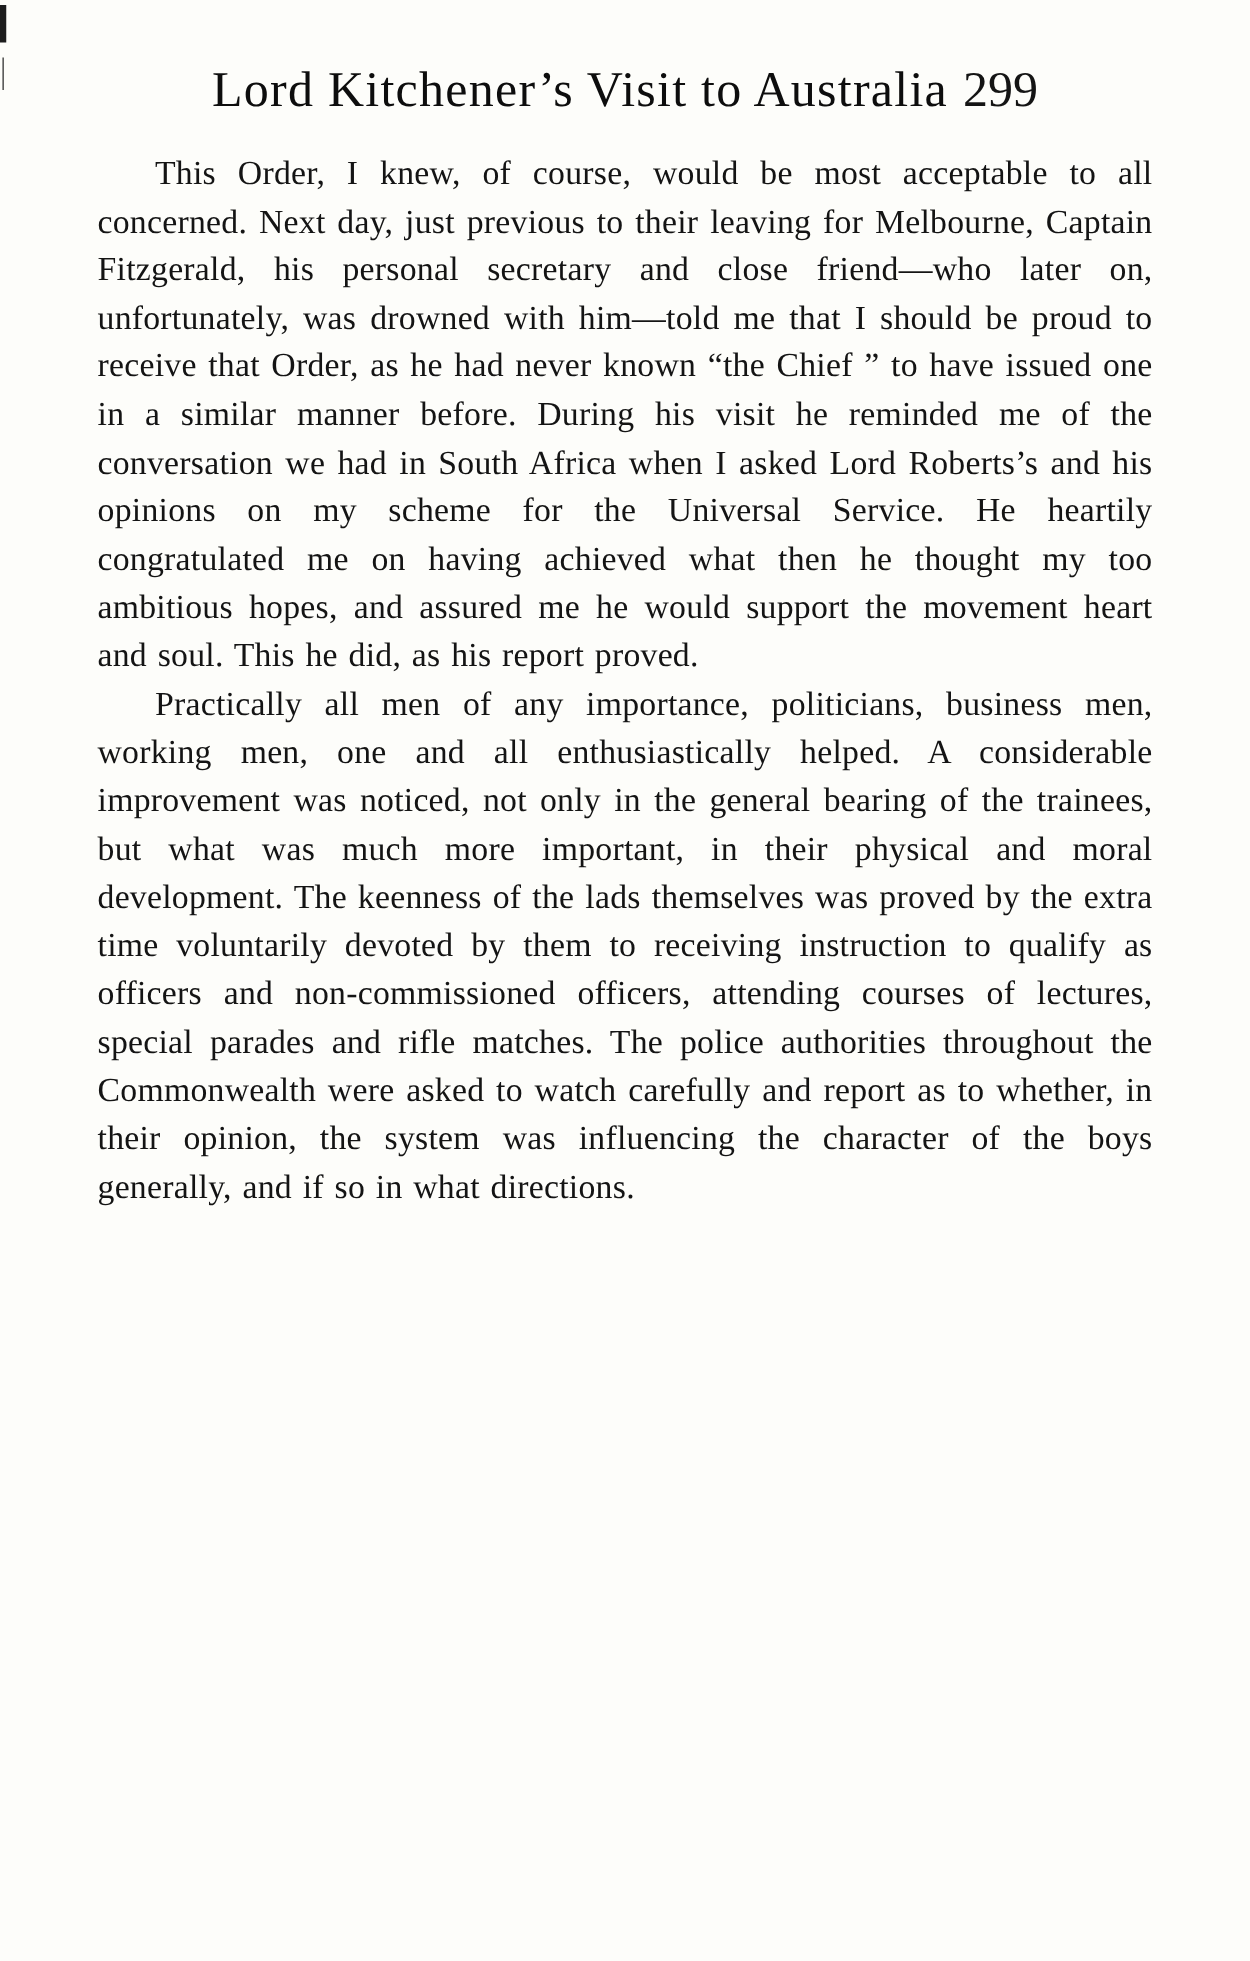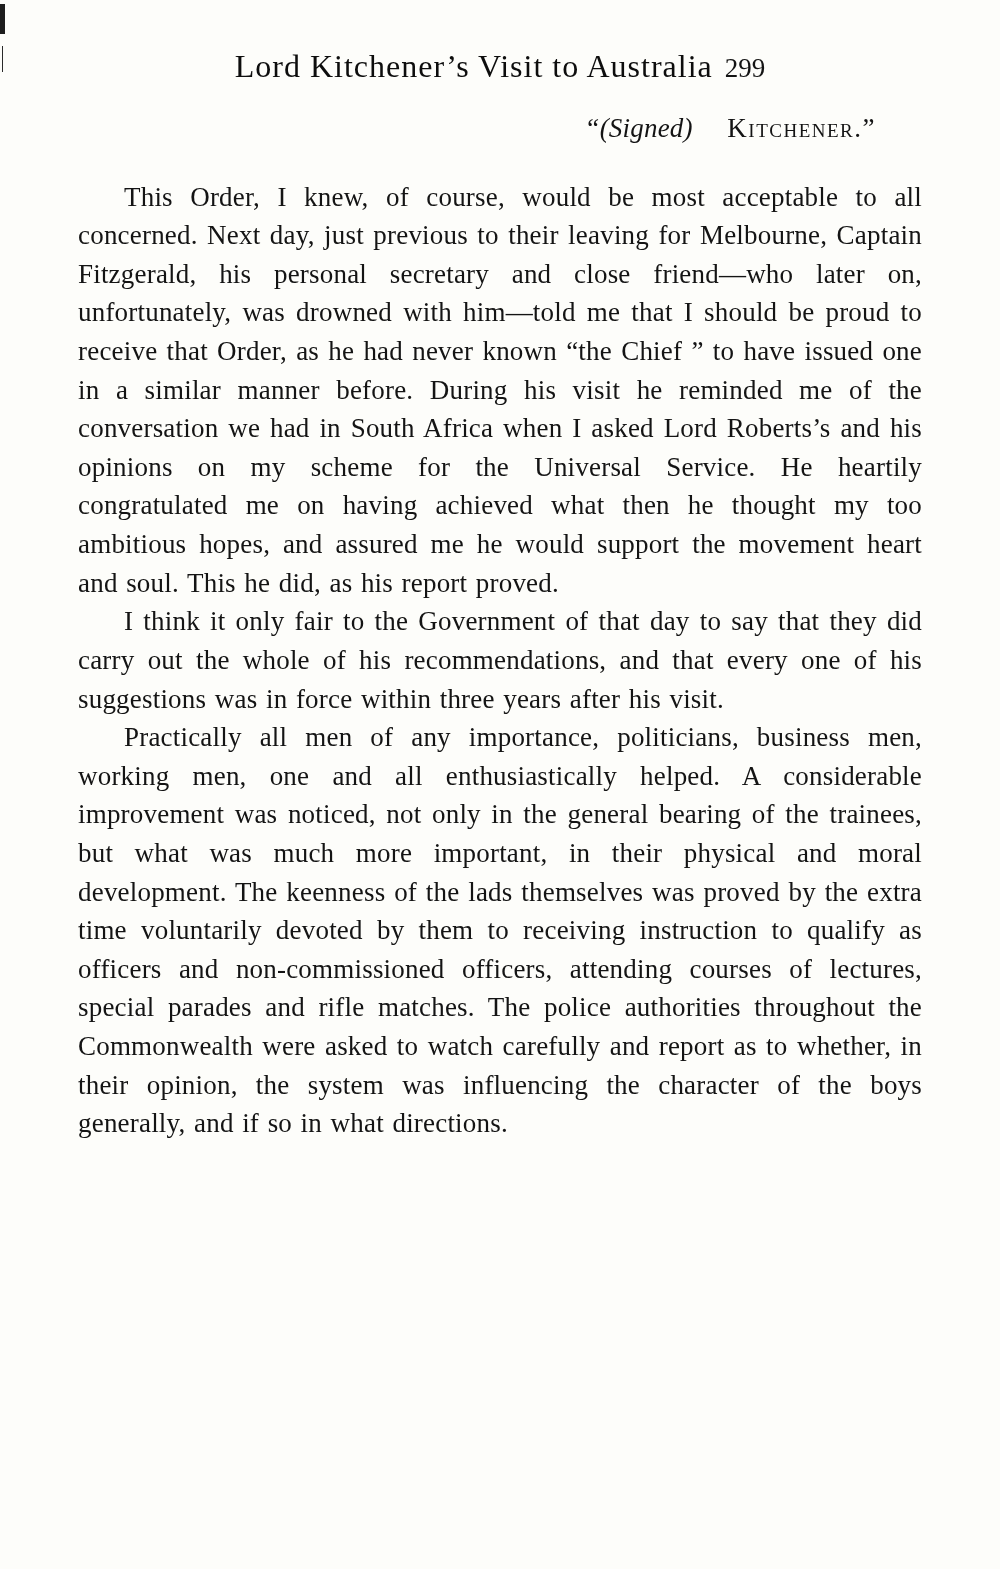--- a/index.html
+++ b/index.html
@@ -26,26 +26,26 @@
     height: 30px;
     background: #1d1d1d;
     box-shadow: 0 40px 0 -2px #2a2a2a;
   }
   .page-header {
     text-align: center;
     white-space: nowrap;
     margin: 0 0 24px 0;
   }
   .title {
-    font-size: 32px;
+    font-size: 40px;
     letter-spacing: 1px;
     color: #0d0d0d;
   }
   .page-number {
-    font-size: 27px;
+    font-size: 40px;
     margin-left: 8px;
     color: #141414;
   }
   .body-text {
     font-size: 27px;
     line-height: 1.43;
     text-align: justify;
     letter-spacing: 0.2px;
     word-spacing: 0.06em;
   }
@@ -79,26 +79,21 @@
   <div class="scan-mark"></div>
 
   <header class="page-header">
     <span class="title">Lord Kitchener’s Visit to Australia</span>
     <span class="page-number">299</span>
   </header>
 
   <main class="body-text">
 
 
-    <p class="signature">
-      <span class="sig-signed">“(Signed)</span>
-      <span class="sig-name">Kitchener.”</span>
-    </p>
 
     <p class="para">This Order, I knew, of course, would be most acceptable to all concerned.  Next day, just previous to their leaving for Melbourne, Captain Fitzgerald, his personal secretary and close friend—who later on, unfortunately, was drowned with him—told me that I should be proud to receive that Order, as he had never known “the Chief ” to have issued one in a similar manner before.  During his visit he reminded me of the conversation we had in South Africa when I asked Lord Roberts’s and his opinions on my scheme for the Universal Service.  He heartily congratulated me on having achieved what then he thought my too ambitious hopes, and assured me he would support the movement heart and soul.  This he did, as his report proved.</p>
 
-    <p class="para">I think it only fair to the Government of that day to say that they did carry out the whole of his recommendations, and that every one of his suggestions was in force within three years after his visit.</p>
 
     <p class="para">Practically all men of any importance, politicians, business men, working men, one and all enthusiastically helped.  A considerable improvement was noticed, not only in the general bearing of the trainees, but what was much more important, in their physical and moral development.  The keenness of the lads themselves was proved by the extra time voluntarily devoted by them to receiving instruction to qualify as officers and non-commissioned officers, attending courses of lectures, special parades and rifle matches.  The police authorities throughout the Commonwealth were asked to watch carefully and report as to whether, in their opinion, the system was influencing the character of the boys generally, and if so in what directions.</p>
 
   </main>
 
 </div>
 
 </body></html>

